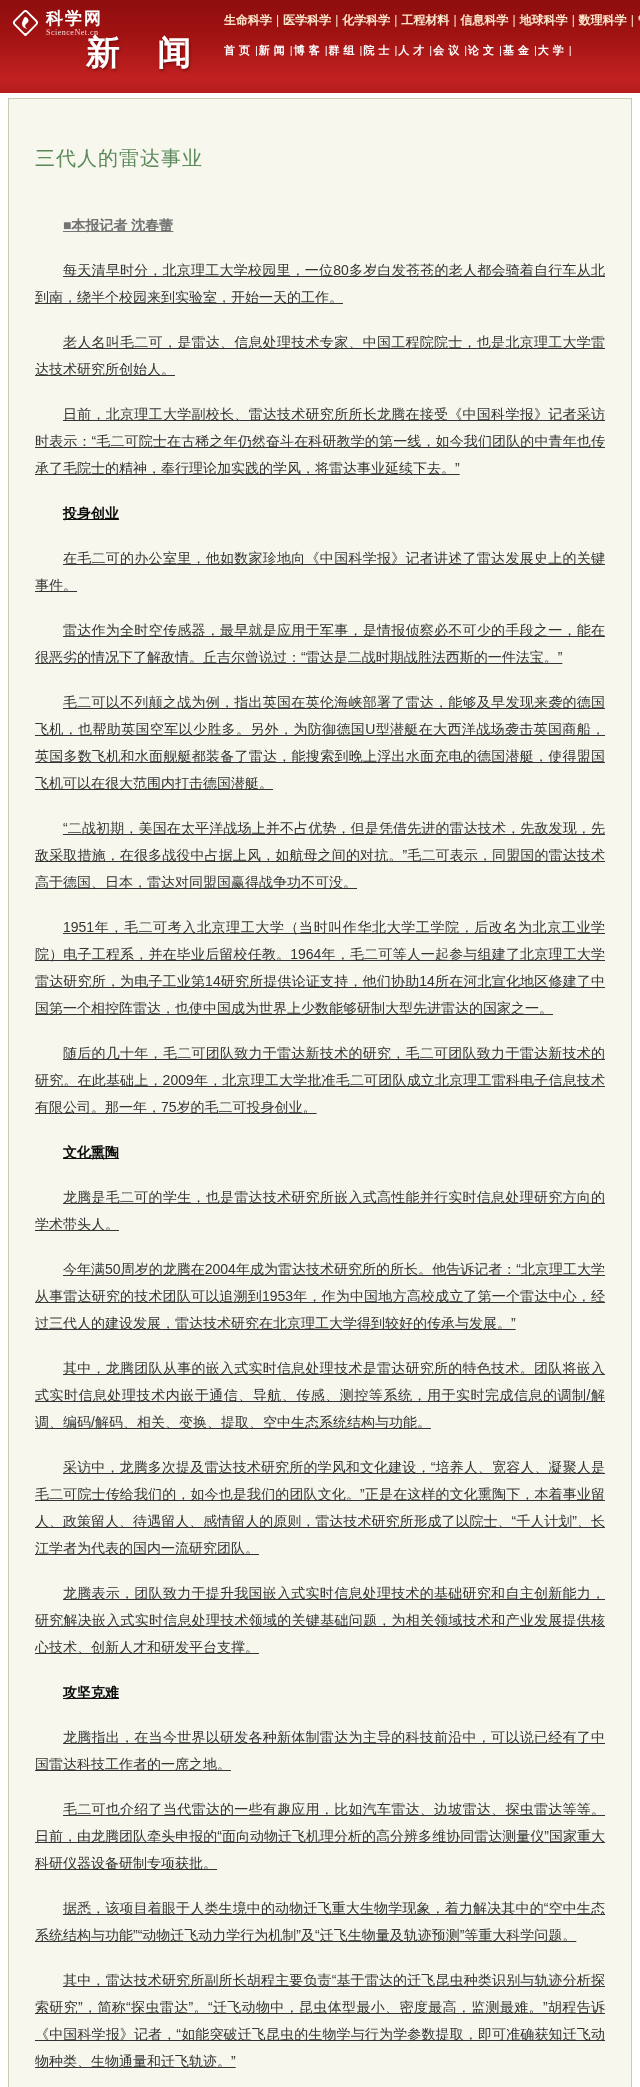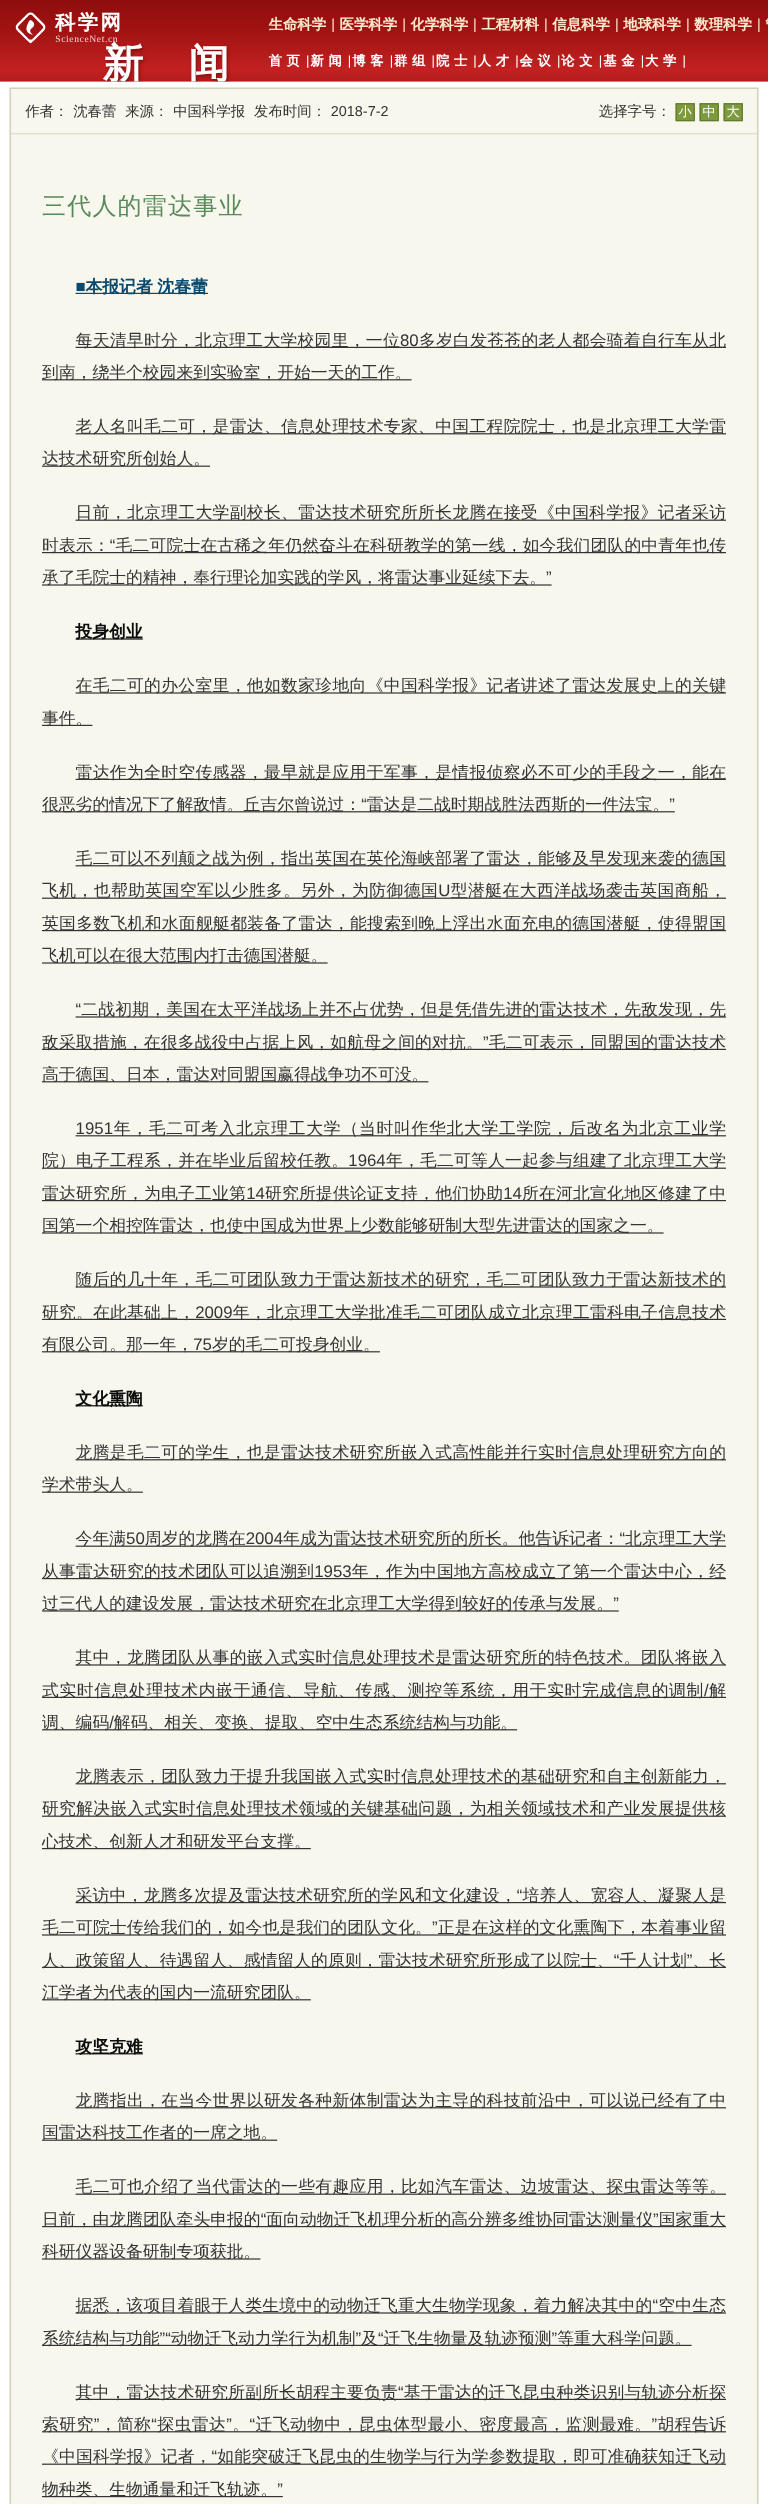--- a/index.html
+++ b/index.html
@@ -4,21 +4,21 @@
 <style>
   * { margin:0; padding:0; box-sizing:border-box; }
   html,body { background:#ffffff; }
   body {
     width:640px;
     font-family:"Liberation Sans","DejaVu Sans",sans-serif;
     -webkit-font-smoothing:antialiased;
   }
   
   .site-header {
-    position:relative; height:68px; overflow:hidden;
+    position:relative; height:93px; overflow:hidden;
     background:linear-gradient(180deg,#8e0d0d 0%,#a31313 40%,#c22121 85%,#b51c1c 100%);
   }
   .logo { position:absolute; left:10px; top:9px; display:flex; align-items:flex-start; gap:6px; }
   .logo-icon { width:30px; height:34px; flex:0 0 auto; }
   .logo-text .cn { color:#ffffff; font-size:17px; font-weight:bold; letter-spacing:2px; line-height:19px; }
   .logo-text .en { color:#f3d9d9; font-size:8px; letter-spacing:.5px;font-family:Liberation Serif, serif; }
   .section-title {
     position:absolute; left:86px; top:30px; color:#ffffff;
     font-size:34px; font-weight:bold; letter-spacing:14px; white-space:nowrap;
     text-shadow:1px 2px 3px rgba(60,0,0,.45);
@@ -56,21 +56,21 @@
   .article-title {
     text-align:left; color:#5a8a5a; font-size:20px; font-weight:normal;
     margin:24px 0 40px 0; letter-spacing:1px;
   }
   .para {
     font-size:14px; line-height:27px; color:#343434;
     text-indent:2em; margin:18px 0;
     text-align:justify;
     text-decoration:underline;
   }
-  .para.byline { font-weight:bold; color:#0c4a6e; margin-top:26px; }
+  .para.byline { font-weight:bold; color:#737373; margin-top:26px; }
   .para.subhead { font-weight:bold; color:#0d0d0d; }
 </style>
 </head>
 <body>
 
 <div class="site-header">
   <div class="logo">
     <svg class="logo-icon" viewBox="0 0 32 36" xmlns="http://www.w3.org/2000/svg">
       <rect x="7" y="5" width="19" height="19" rx="3" fill="none" stroke="#ffffff" stroke-width="2" transform="rotate(45 16.5 14.5)"></rect>
       <path d="M16 8 c4 1 5 5 2 7 c-3 2 -2 5 1 6 c-4 0 -7 -3 -6 -7 c1 -3 2 -5 3 -6 z" fill="#ffffff"></path>
@@ -83,54 +83,41 @@
   </div>
   <div class="section-title">新 闻</div>
   <div class="navs">
     <div class="nav-row nav-row1"><a href="#" class="navlink">生命科学</a><span class="sep">|</span><a href="#" class="navlink">医学科学</a><span class="sep">|</span><a href="#" class="navlink">化学科学</a><span class="sep">|</span><a href="#" class="navlink">工程材料</a><span class="sep">|</span><a href="#" class="navlink">信息科学</a><span class="sep">|</span><a href="#" class="navlink">地球科学</a><span class="sep">|</span><a href="#" class="navlink">数理科学</a><span class="sep">|</span><a href="#" class="navlink">管理科学</a></div>
     <div class="nav-row nav-row2"><a href="#" class="navlink">首页</a><span class="sep">|</span><a href="#" class="navlink">新闻</a><span class="sep">|</span><a href="#" class="navlink">博客</a><span class="sep">|</span><a href="#" class="navlink">群组</a><span class="sep">|</span><a href="#" class="navlink">院士</a><span class="sep">|</span><a href="#" class="navlink">人才</a><span class="sep">|</span><a href="#" class="navlink">会议</a><span class="sep">|</span><a href="#" class="navlink">论文</a><span class="sep">|</span><a href="#" class="navlink">基金</a><span class="sep">|</span><a href="#" class="navlink">大学</a><span class="sep">|</span></div>
   </div>
 </div>
 
 <div class="content-box">
 
-  <div class="metabar">
-    <div class="meta-left">
-      <span>作者：</span><span>沈春蕾</span>
-      <span>来源：</span><span>中国科学报</span>
-      <span>发布时间：</span><span>2018-7-2</span>
-    </div>
-    <div class="meta-right">
-      <span>选择字号：</span>
-      <span class="fs-badge">小</span>
-      <span class="fs-badge">中</span>
-      <span class="fs-badge">大</span>
-    </div>
-  </div>
 
   <div class="article">
     <h1 class="article-title">三代人的雷达事业</h1>
     <div id="paragraphs">
         <p class="para byline">■本报记者 沈春蕾</p>
         <p class="para text">每天清早时分，北京理工大学校园里，一位80多岁白发苍苍的老人都会骑着自行车从北到南，绕半个校园来到实验室，开始一天的工作。</p>
         <p class="para text">老人名叫毛二可，是雷达、信息处理技术专家、中国工程院院士，也是北京理工大学雷达技术研究所创始人。</p>
         <p class="para text">日前，北京理工大学副校长、雷达技术研究所所长龙腾在接受《中国科学报》记者采访时表示：“毛二可院士在古稀之年仍然奋斗在科研教学的第一线，如今我们团队的中青年也传承了毛院士的精神，奉行理论加实践的学风，将雷达事业延续下去。”</p>
         <p class="para subhead">投身创业</p>
         <p class="para text">在毛二可的办公室里，他如数家珍地向《中国科学报》记者讲述了雷达发展史上的关键事件。</p>
         <p class="para text">雷达作为全时空传感器，最早就是应用于军事，是情报侦察必不可少的手段之一，能在很恶劣的情况下了解敌情。丘吉尔曾说过：“雷达是二战时期战胜法西斯的一件法宝。”</p>
         <p class="para text">毛二可以不列颠之战为例，指出英国在英伦海峡部署了雷达，能够及早发现来袭的德国飞机，也帮助英国空军以少胜多。另外，为防御德国U型潜艇在大西洋战场袭击英国商船，英国多数飞机和水面舰艇都装备了雷达，能搜索到晚上浮出水面充电的德国潜艇，使得盟国飞机可以在很大范围内打击德国潜艇。</p>
         <p class="para text">“二战初期，美国在太平洋战场上并不占优势，但是凭借先进的雷达技术，先敌发现，先敌采取措施，在很多战役中占据上风，如航母之间的对抗。”毛二可表示，同盟国的雷达技术高于德国、日本，雷达对同盟国赢得战争功不可没。</p>
         <p class="para text">1951年，毛二可考入北京理工大学（当时叫作华北大学工学院，后改名为北京工业学院）电子工程系，并在毕业后留校任教。1964年，毛二可等人一起参与组建了北京理工大学雷达研究所，为电子工业第14研究所提供论证支持，他们协助14所在河北宣化地区修建了中国第一个相控阵雷达，也使中国成为世界上少数能够研制大型先进雷达的国家之一。</p>
         <p class="para text">随后的几十年，毛二可团队致力于雷达新技术的研究，毛二可团队致力于雷达新技术的研究。在此基础上，2009年，北京理工大学批准毛二可团队成立北京理工雷科电子信息技术有限公司。那一年，75岁的毛二可投身创业。</p>
         <p class="para subhead">文化熏陶</p>
         <p class="para text">龙腾是毛二可的学生，也是雷达技术研究所嵌入式高性能并行实时信息处理研究方向的学术带头人。</p>
         <p class="para text">今年满50周岁的龙腾在2004年成为雷达技术研究所的所长。他告诉记者：“北京理工大学从事雷达研究的技术团队可以追溯到1953年，作为中国地方高校成立了第一个雷达中心，经过三代人的建设发展，雷达技术研究在北京理工大学得到较好的传承与发展。”</p>
         <p class="para text">其中，龙腾团队从事的嵌入式实时信息处理技术是雷达研究所的特色技术。团队将嵌入式实时信息处理技术内嵌于通信、导航、传感、测控等系统，用于实时完成信息的调制/解调、编码/解码、相关、变换、提取、空中生态系统结构与功能。</p>
+        <p class="para text">采访中，龙腾多次提及雷达技术研究所的学风和文化建设，“培养人、宽容人、凝聚人是毛二可院士传给我们的，如今也是我们的团队文化。”正是在这样的文化熏陶下，本着事业留人、政策留人、待遇留人、感情留人的原则，雷达技术研究所形成了以院士、“千人计划”、长江学者为代表的国内一流研究团队。</p>
         <p class="para text">龙腾表示，团队致力于提升我国嵌入式实时信息处理技术的基础研究和自主创新能力，研究解决嵌入式实时信息处理技术领域的关键基础问题，为相关领域技术和产业发展提供核心技术、创新人才和研发平台支撑。</p>
-        <p class="para text">采访中，龙腾多次提及雷达技术研究所的学风和文化建设，“培养人、宽容人、凝聚人是毛二可院士传给我们的，如今也是我们的团队文化。”正是在这样的文化熏陶下，本着事业留人、政策留人、待遇留人、感情留人的原则，雷达技术研究所形成了以院士、“千人计划”、长江学者为代表的国内一流研究团队。</p>
         <p class="para subhead">攻坚克难</p>
         <p class="para text">龙腾指出，在当今世界以研发各种新体制雷达为主导的科技前沿中，可以说已经有了中国雷达科技工作者的一席之地。</p>
         <p class="para text">毛二可也介绍了当代雷达的一些有趣应用，比如汽车雷达、边坡雷达、探虫雷达等等。日前，由龙腾团队牵头申报的“面向动物迁飞机理分析的高分辨多维协同雷达测量仪”国家重大科研仪器设备研制专项获批。</p>
         <p class="para text">据悉，该项目着眼于人类生境中的动物迁飞重大生物学现象，着力解决其中的“空中生态系统结构与功能”“动物迁飞动力学行为机制”及“迁飞生物量及轨迹预测”等重大科学问题。</p>
         <p class="para text">其中，雷达技术研究所副所长胡程主要负责“基于雷达的迁飞昆虫种类识别与轨迹分析探索研究”，简称“探虫雷达”。“迁飞动物中，昆虫体型最小、密度最高，监测最难。”胡程告诉《中国科学报》记者，“如能突破迁飞昆虫的生物学与行为学参数提取，即可准确获知迁飞动物种类、生物通量和迁飞轨迹。”</p>
       </div>
   </div>
 
 </div>
 

